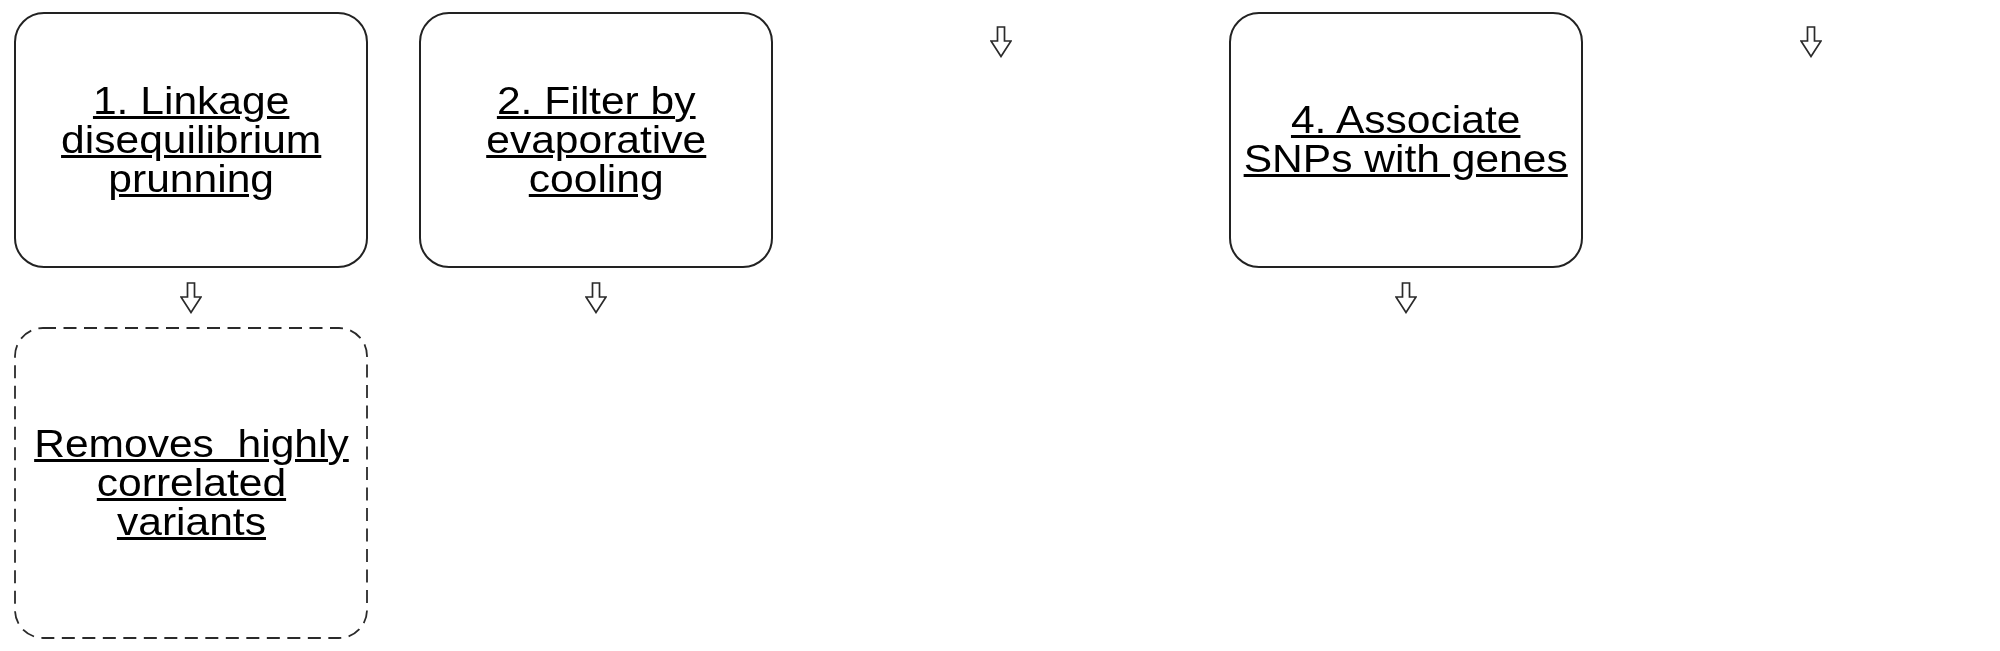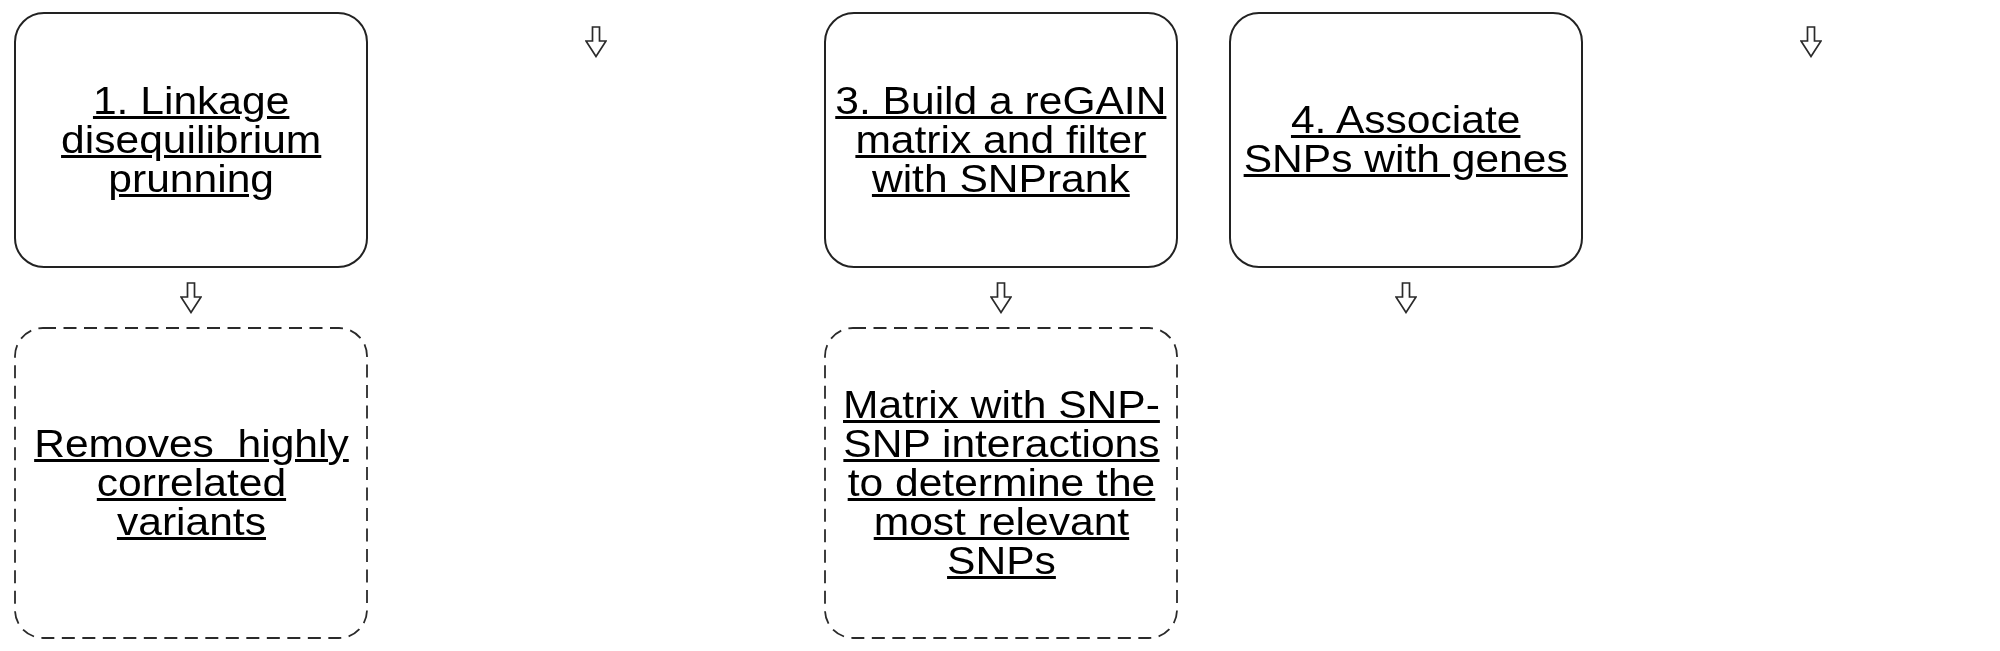--- a/index.html
+++ b/index.html
@@ -68,44 +68,34 @@
         <svg class="dash-rect" width="354" height="312">
           <rect x="1" y="1" width="352" height="310" rx="28" fill="none" stroke="#2a2a2a" stroke-width="1.8" stroke-dasharray="13 7.5"></rect>
         </svg>
         <div class="box-text">Removes  highly
 correlated
 variants</div>
       </div>
     </div>
 
     <div class="column">
+      <div class="step-box">
+        <div class="box-text">2. Filter by
+evaporative
+cooling</div>
+      </div>
       <svg class="arrow-icon" width="22" height="32" viewBox="0 0 22 32">
         <path d="M7.5 1 H14.5 V15 H21 L11 30.5 L1 15 H7.5 Z" fill="#ffffff" stroke="#2a2a2a" stroke-width="1.7" stroke-linejoin="miter"></path>
       </svg>
     </div>
 
     <div class="column">
-      <div class="step-box">
-        <div class="box-text">3. Build a reGAIN
-matrix and filter
-with SNPrank</div>
-      </div>
       <svg class="arrow-icon" width="22" height="32" viewBox="0 0 22 32">
         <path d="M7.5 1 H14.5 V15 H21 L11 30.5 L1 15 H7.5 Z" fill="#ffffff" stroke="#2a2a2a" stroke-width="1.7" stroke-linejoin="miter"></path>
       </svg>
-      <div class="result-box">
-        <svg class="dash-rect" width="354" height="312">
-          <rect x="1" y="1" width="352" height="310" rx="28" fill="none" stroke="#2a2a2a" stroke-width="1.8" stroke-dasharray="13 7.5"></rect>
-        </svg>
-        <div class="box-text">Matrix with SNP-
-SNP interactions
-to determine the
-most relevant
-SNPs</div>
-      </div>
     </div>
 
     <div class="column">
       <div class="step-box">
         <div class="box-text">4. Associate
 SNPs with genes</div>
       </div>
       <svg class="arrow-icon" width="22" height="32" viewBox="0 0 22 32">
         <path d="M7.5 1 H14.5 V15 H21 L11 30.5 L1 15 H7.5 Z" fill="#ffffff" stroke="#2a2a2a" stroke-width="1.7" stroke-linejoin="miter"></path>
       </svg>

